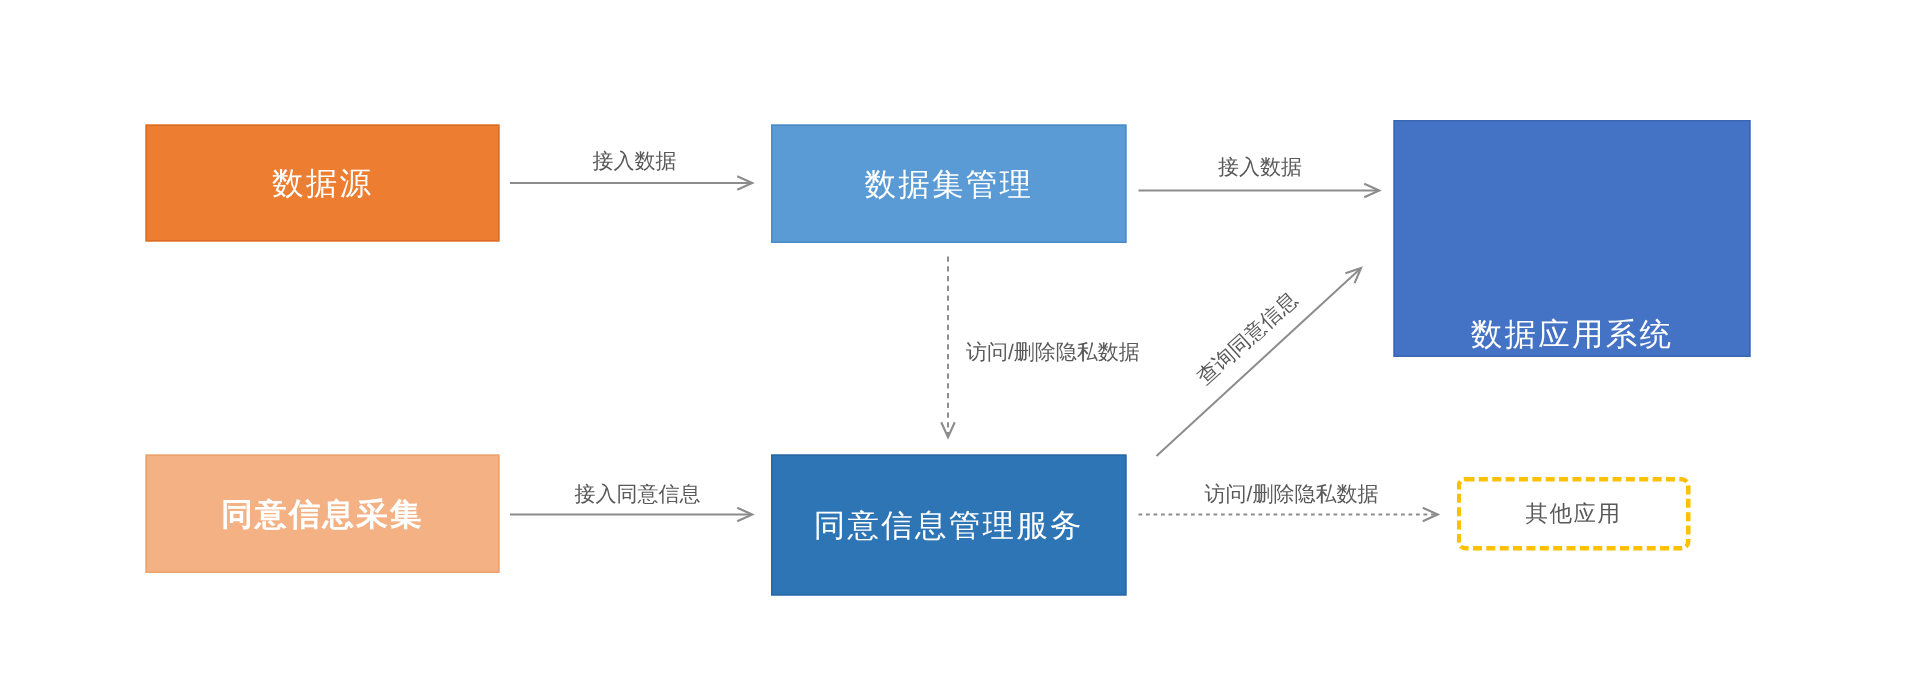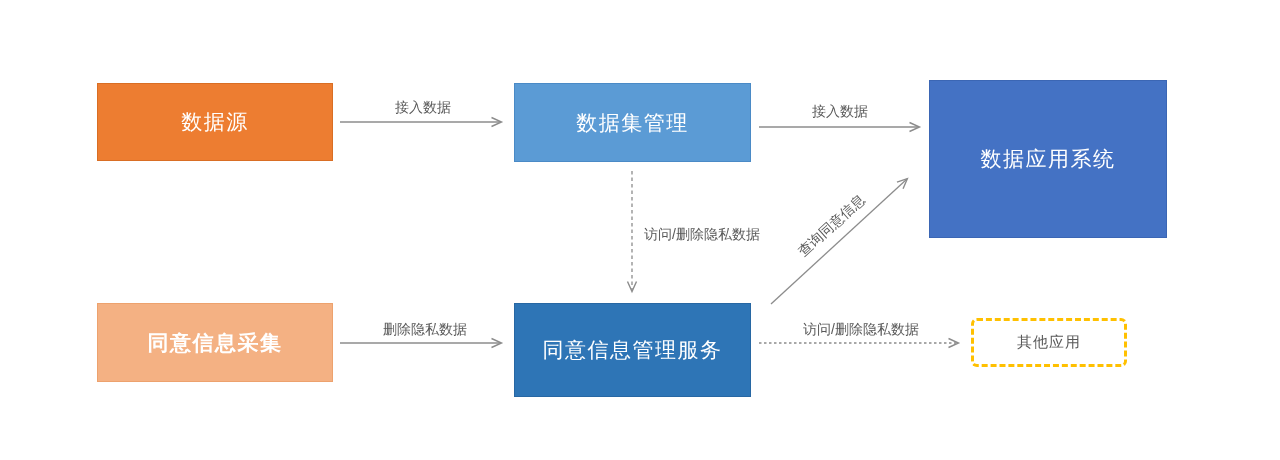--- a/index.html
+++ b/index.html
@@ -24,21 +24,21 @@
   .node-data-source {
     left: 97px; top: 83px; width: 236px; height: 78px;
     background: #ED7D31; border: 1px solid #d96e24;
   }
   .node-dataset-management {
     left: 514px; top: 83px; width: 237px; height: 79px;
     background: #5B9BD5; border: 1px solid #4a8ac6;
   }
   .node-data-application-system {
     left: 929px; top: 80px; width: 238px; height: 158px;
-    background: #4472C4; border: 1px solid #3b66b4;
+    background: #4472C4; border: 1px solid #3b66b4; align-items: flex-end;
   }
   .node-consent-collection {
     left: 97px; top: 303px; width: 236px; height: 79px;
     background: #F4B183; border: 1px solid #eda26e; font-weight: bold;
   }
   .node-consent-management-service {
     left: 514px; top: 303px; width: 237px; height: 94px;
     background: #2E75B6; border: 1px solid #2767a3;
   }
   .node-other-applications {
@@ -118,19 +118,19 @@
   <div class="node node-other-applications">
     <span>其他应用</span>
   </div>
 
   <div class="edge-label centered edge-label-access-data">接入数据</div>
 
   <div class="edge-label centered edge-label-query-data">接入数据</div>
 
   <div class="edge-label edge-label-access-delete-mid">访问/删除隐私数据</div>
 
-  <div class="edge-label centered edge-label-access-consent">删除隐私数据</div>
+  <div class="edge-label centered edge-label-access-consent">接入同意信息</div>
 
   <div class="edge-label edge-label-query-consent">查询同意信息</div>
 
   <div class="edge-label centered edge-label-access-delete-right">访问/删除隐私数据</div>
 
 </div>
 
 </body></html>

